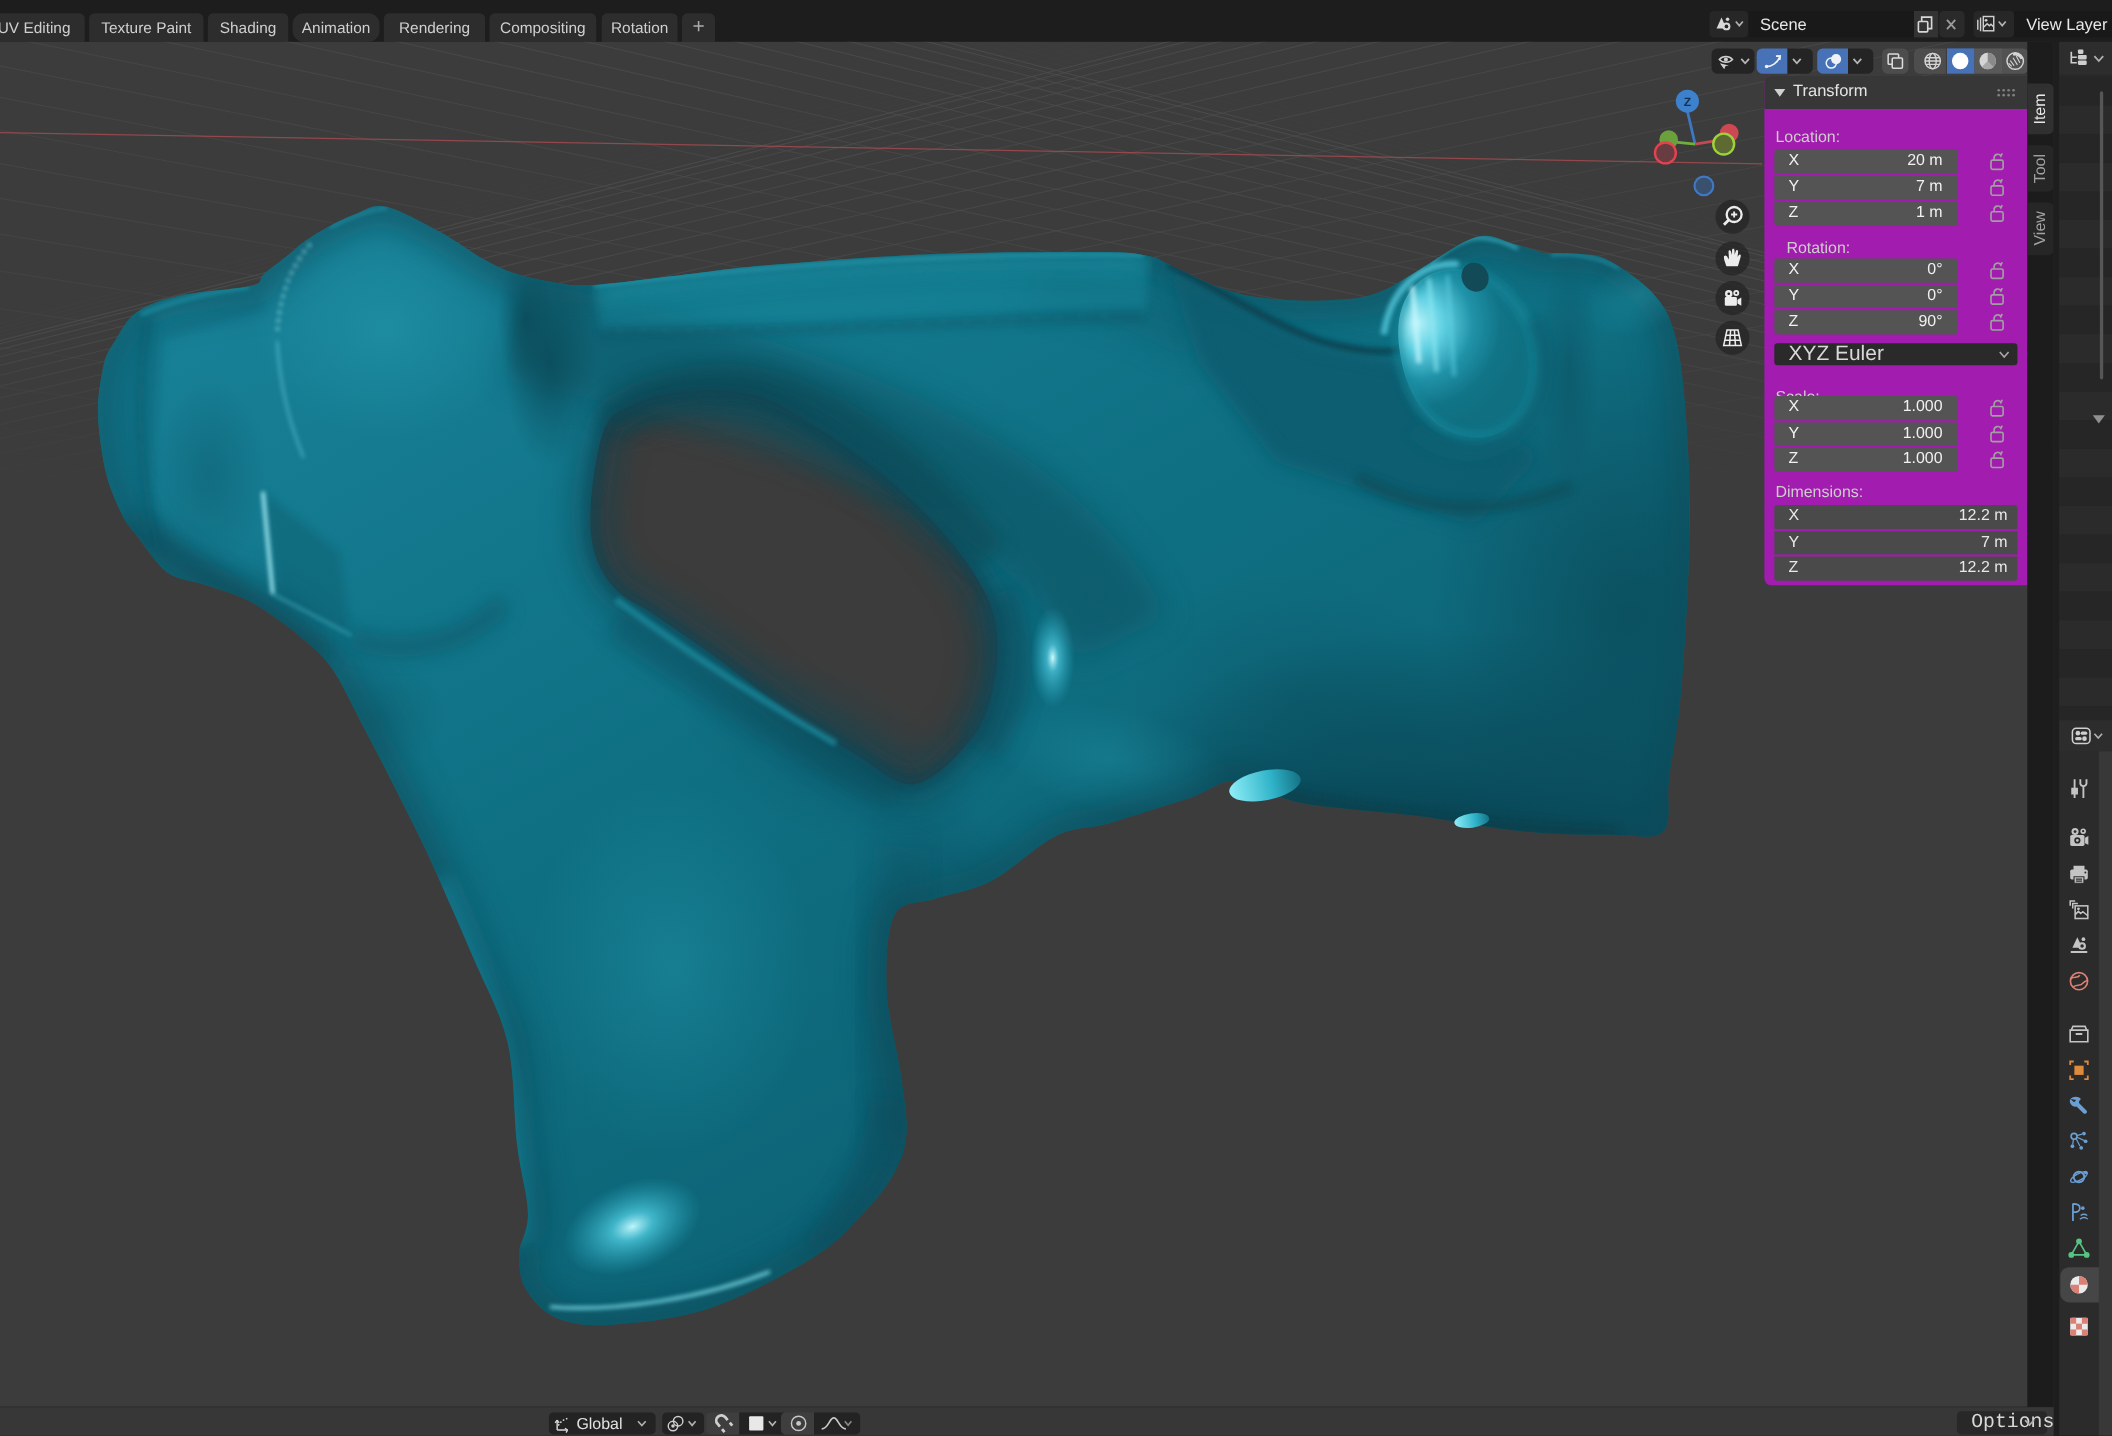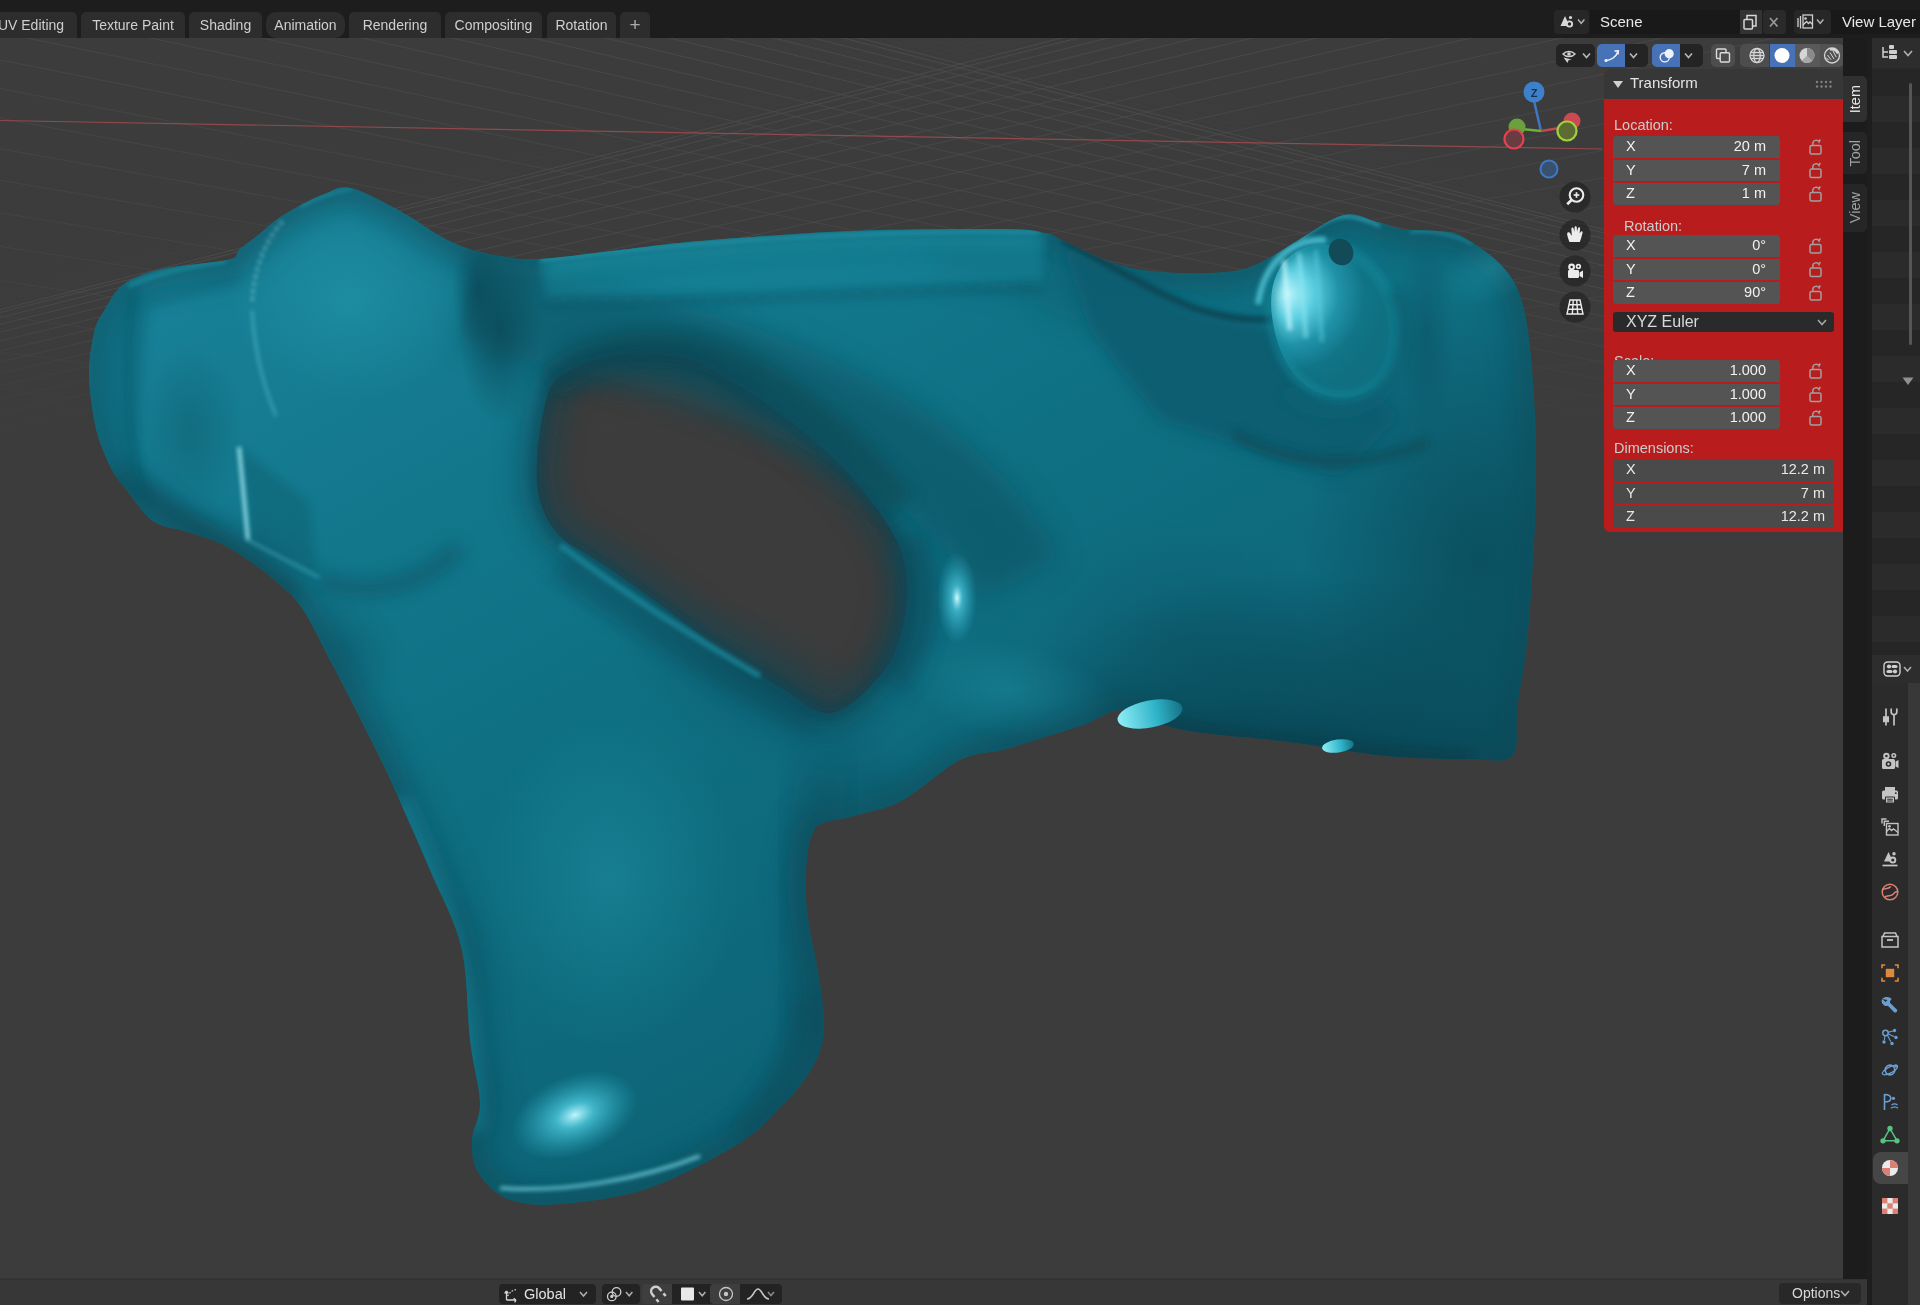--- a/index.html
+++ b/index.html
@@ -1,21 +1,21 @@
 <!DOCTYPE html>
 <html><head><meta charset="utf-8"><style>
 * { margin:0; padding:0; box-sizing:border-box; }
 html,body { width:1920px; height:1305px; background:#1e1e1e; overflow:hidden;
   font-family:"Liberation Sans", sans-serif; }
 .abs { position:absolute; }
 #topbar { position:absolute; left:0; top:0; width:1920px; height:38px; background:#1d1d1d; }
 .tab { position:absolute; top:12px; height:26px; background:#2d2d2d; border-radius:5px 5px 0 0;
   color:#cfcfcf; font-size:14px; line-height:26px; text-align:center; overflow:hidden; }
 #viewport { position:absolute; left:0; top:38px; width:1867px; height:1267px; background:#3c3c3c; }
-#npanel { position:absolute; left:1604px; top:69px; width:239px; height:463px; background:#b91c1c; border-radius:6px 0 0 6px; }
+#npanel { position:absolute; left:1604px; top:69px; width:239px; height:463px; background:#a21caf; border-radius:6px 0 0 6px; }
 .plabel { position:absolute; color:#cdcdcd; font-size:14.5px; }
 .pfield { position:absolute; left:9px; width:167px; height:21.5px; background:#545454; color:#f1f1f1; font-size:14.5px; line-height:21.5px; }
 .pfield .ax { position:absolute; left:13px; }
 .pfield .val { position:absolute; right:14px; }
 .dfield { position:absolute; left:9px; width:221px; height:21.5px; background:#4a4a4a; color:#e8e8e8; font-size:14.5px; line-height:21.5px; }
 #tabstrip { position:absolute; left:1843px; top:38px; width:24px; height:1241px; background:#1c1c1c; }
 .vtab { position:absolute; left:0; width:24px; background:#262626; border-radius:0 5px 5px 0;
   color:#a2a2a2; font-size:14.5px; display:flex; align-items:center; justify-content:center; }
 .vtab span { writing-mode:vertical-rl; transform:rotate(180deg); }
 #rightcol { position:absolute; left:1867px; top:38px; width:53px; height:1267px; background:#1e1e1e; }
@@ -373,21 +373,21 @@
 <path d="M714,1246 h26 v20 h-26 a4,4 0 0 1 -4,-4 v-12 a4,4 0 0 1 4,-4 Z" fill="#3e3e3e"></path>
 <circle cx="726" cy="1256" r="6.5" fill="none" stroke="#c8c8c8" stroke-width="1.3"></circle>
       <circle cx="726" cy="1256" r="2.2" fill="#c8c8c8"></circle>
 <path d="M740,1246 h38 a4,4 0 0 1 4,4 v12 a4,4 0 0 1 -4,4 h-38 Z" fill="#232323"></path>
 <path d="M747,1261 C753,1261 754,1251 758,1251 C762,1251 763,1261 769,1261" stroke="#c8c8c8" stroke-width="1.5" fill="none"></path>
 <path d="M768,1254 l3,3.6 l3,-3.6" stroke="#8a8a8a" stroke-width="1.5" fill="none"></path>
 </svg>
 </div>
 
 <div class="abs" style="left:1779px;top:1283px;width:82px;height:21px;background:#282828;border-radius:4px;color:#d8d8d8;font-size:14.5px;line-height:21px;">
-  <span style="margin-left:13px;font-size:14px;">Options</span>
+  <span style="margin-left:13px;font-size:18px;font-family:Liberation Mono, monospace;">Options</span>
   <svg class="abs" style="left:60px;top:6px;" width="14" height="10">
       <path d="M2,2 l4,4.5 l4,-4.5" stroke="#b0b0b0" stroke-width="1.5" fill="none"></path>
     </svg>
 </div>
 
 <div id="npanel">
   <div class="abs" style="left:0;top:0;width:100%;height:30px;background:#373737;border-radius:6px 0 0 0;">
     <svg class="abs" style="left:8px;top:10px" width="12" height="10">
         <path d="M1,2 L11,2 L6,9 Z" fill="#d0d0d0"></path>
       </svg>
@@ -422,21 +422,21 @@
       <span class="val">0°</span>
     </div>
   <div class="pfield" style="top:189.5px;">
       <span class="ax">Y</span>
       <span class="val">0°</span>
     </div>
   <div class="pfield" style="top:213px;border-radius:0 0 3px 3px;">
       <span class="ax">Z</span>
       <span class="val">90°</span>
     </div>
-  <div class="abs" style="left:9px;top:243px;width:221px;height:20px;background:#2a2a2a;border-radius:3px;color:#d9d9d9;font-size:16px;line-height:20px;">
+  <div class="abs" style="left:9px;top:243px;width:221px;height:20px;background:#2a2a2a;border-radius:3px;color:#d9d9d9;font-size:19px;line-height:20px;">
     <span style="margin-left:13px;">XYZ Euler</span>
     <svg class="abs" style="right:6px;top:6px;" width="12" height="9">
         <path d="M2,2 l4,4.5 l4,-4.5" stroke="#a8a8a8" stroke-width="1.5" fill="none"></path>
       </svg>
   </div>
   <div class="plabel" style="left:10px;top:272px;margin-top:12px;">Scale:</div>
   <div class="pfield" style="top:291px;border-radius:3px 3px 0 0;">
       <span class="ax">X</span>
       <span class="val">1.000</span>
     </div>

